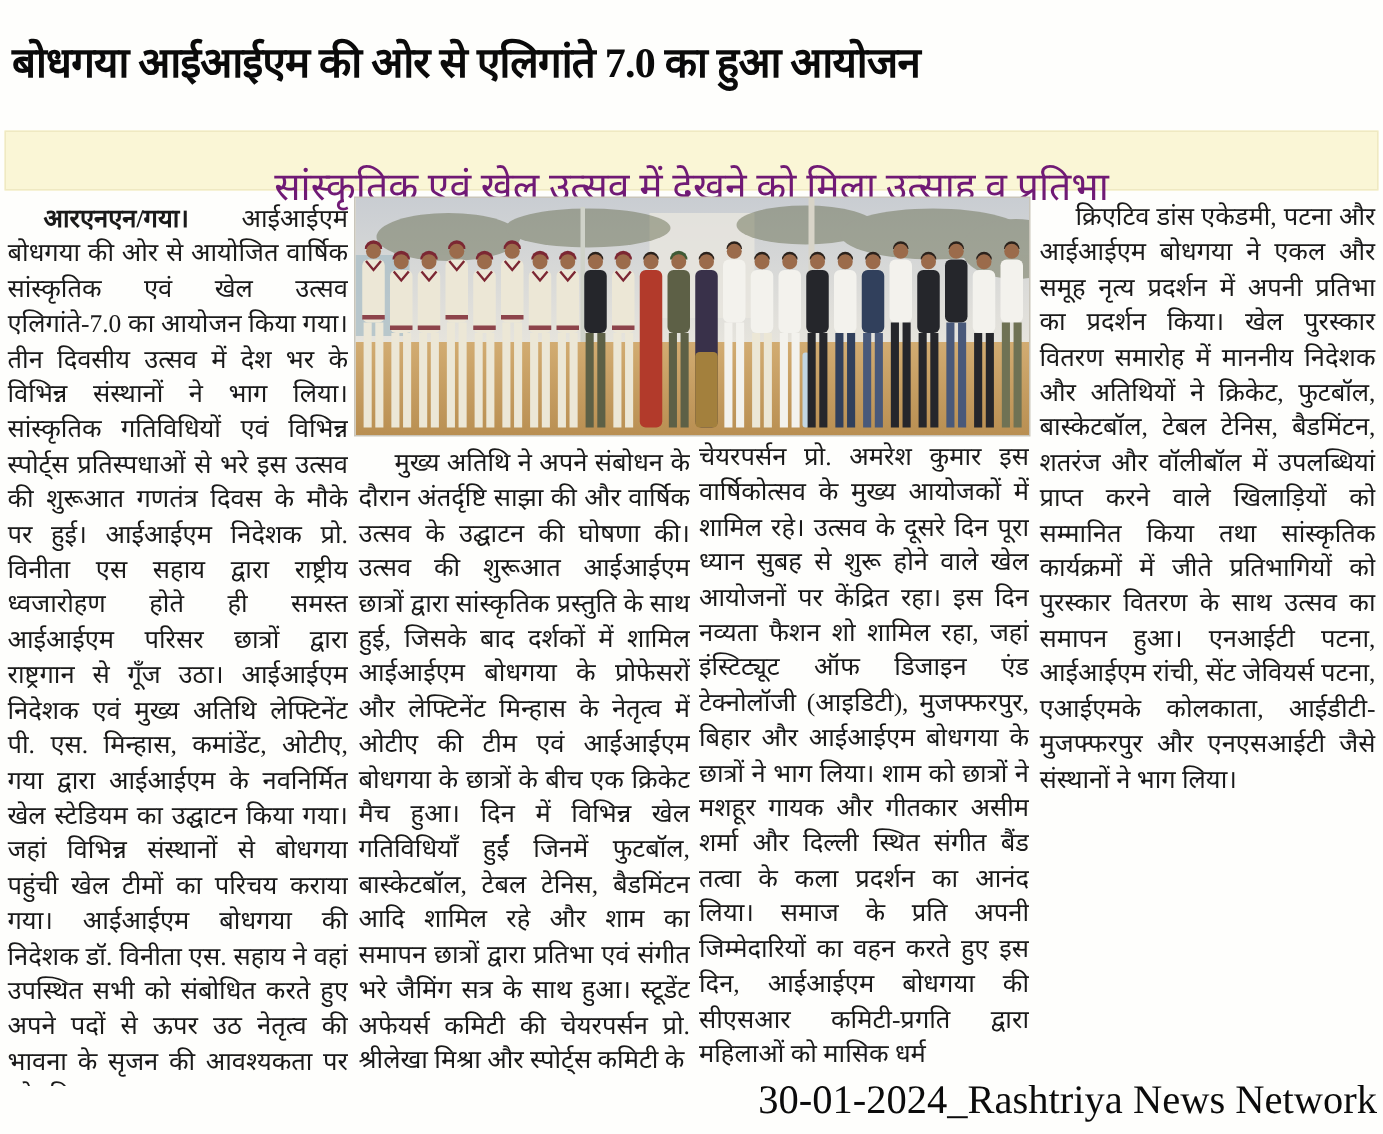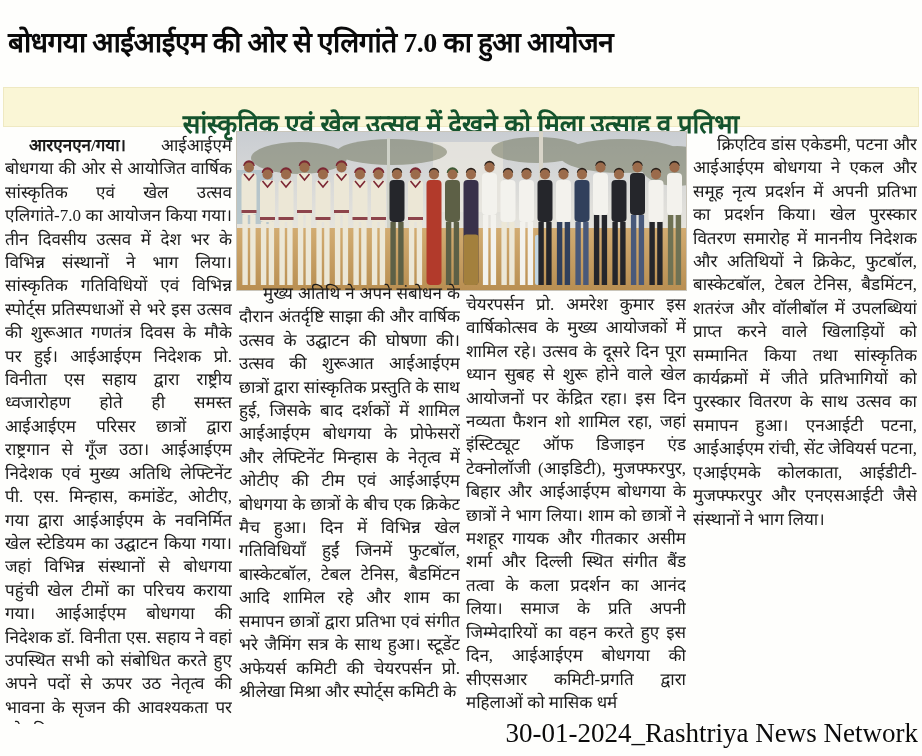--- a/index.html
+++ b/index.html
@@ -24,34 +24,34 @@
     white-space:nowrap;
   }
   .subhead{
     position:absolute;top:87px;left:3px;right:3px;height:40px;
     background:#faf6d6;
     border:1px solid #efe9c2;
     box-sizing:border-box;
     display:flex;align-items:center;justify-content:center;
   }
   .subhead span{
-    font-size:26px;font-weight:700;color:#14532d;white-space:nowrap;margin-top:32px;
+    font-size:26px;font-weight:400;color:#701a75;white-space:nowrap;margin-top:32px;
   }
   .col{
     position:absolute;
     text-align:justify;
     font-size:17px;
     line-height:23.4px;
     overflow:hidden;
     color:#1a1a1a;
   }
   .col p{margin:0;}
   .col p.indent{text-indent:24px;}
   .col1{left:5px;  top:134px; width:227px; height:590px;}
-  .col2{left:239px; top:282px; width:221px; height:430px;}
+  .col2{left:239px; top:297px; width:221px; height:430px;}
   .col3{left:466px; top:293px; width:220px; height:426px;}
   .col4{left:693px; top:133px; width:224px; height:582px;}
   .lead{font-weight:700;}
   .photo{
     position:absolute;left:237px;top:132px;width:449px;height:158px;
     margin:0;padding:0;
     background:#dcd9d0;
     outline:1px solid #c9c5ba;
   }
   .photo svg{display:block;width:449px;height:158px;}

